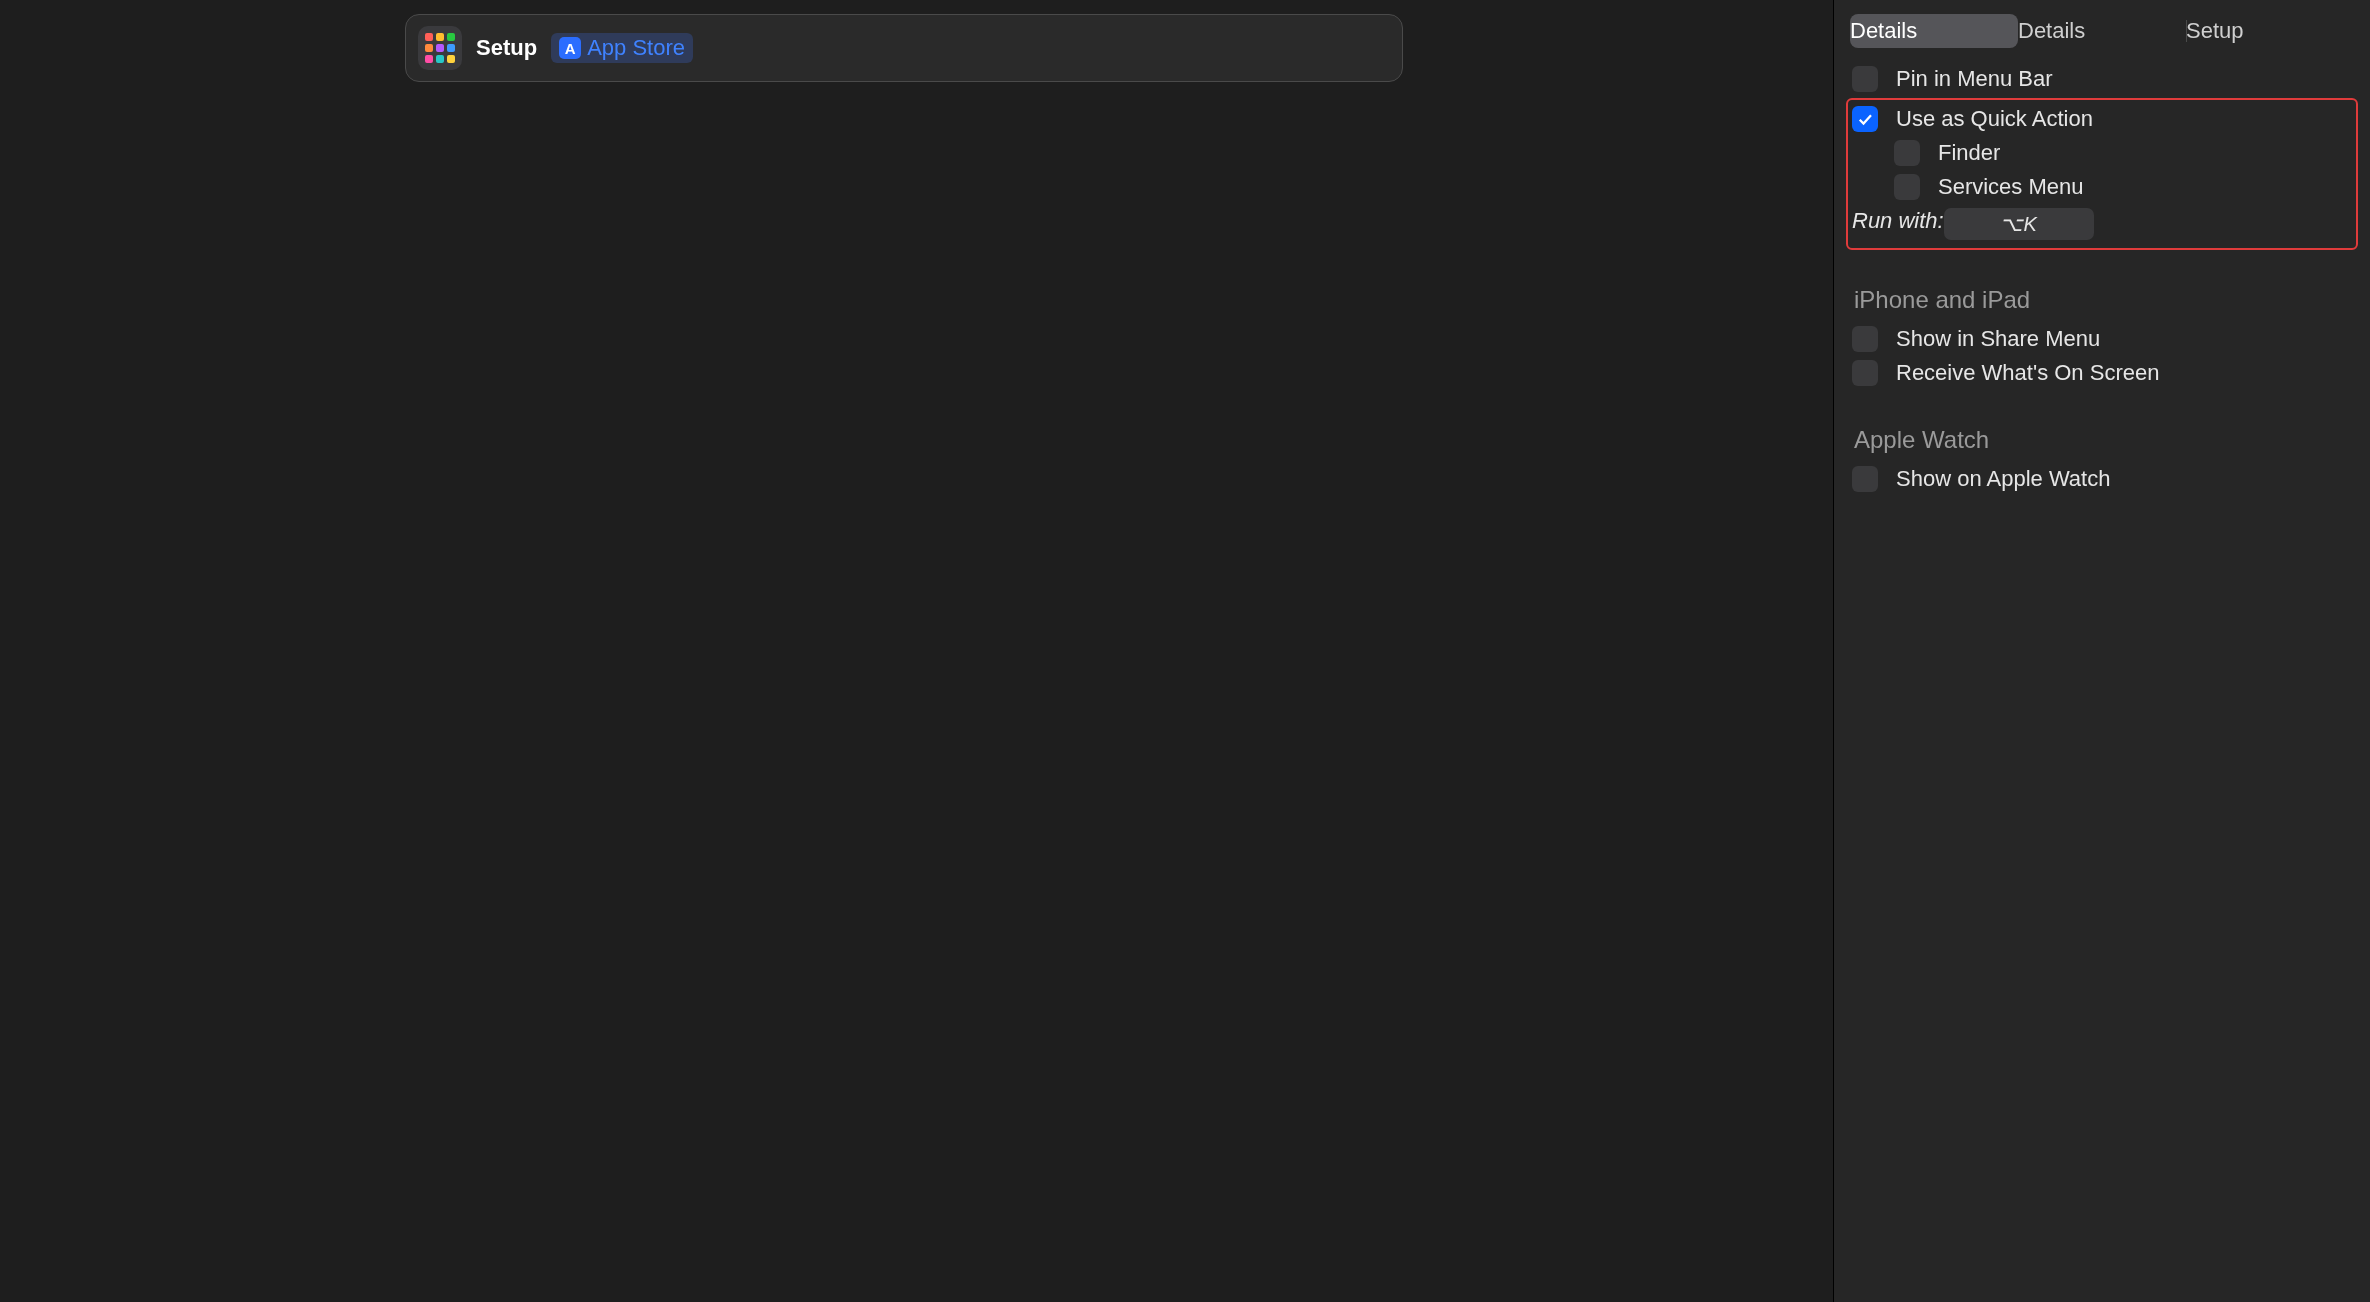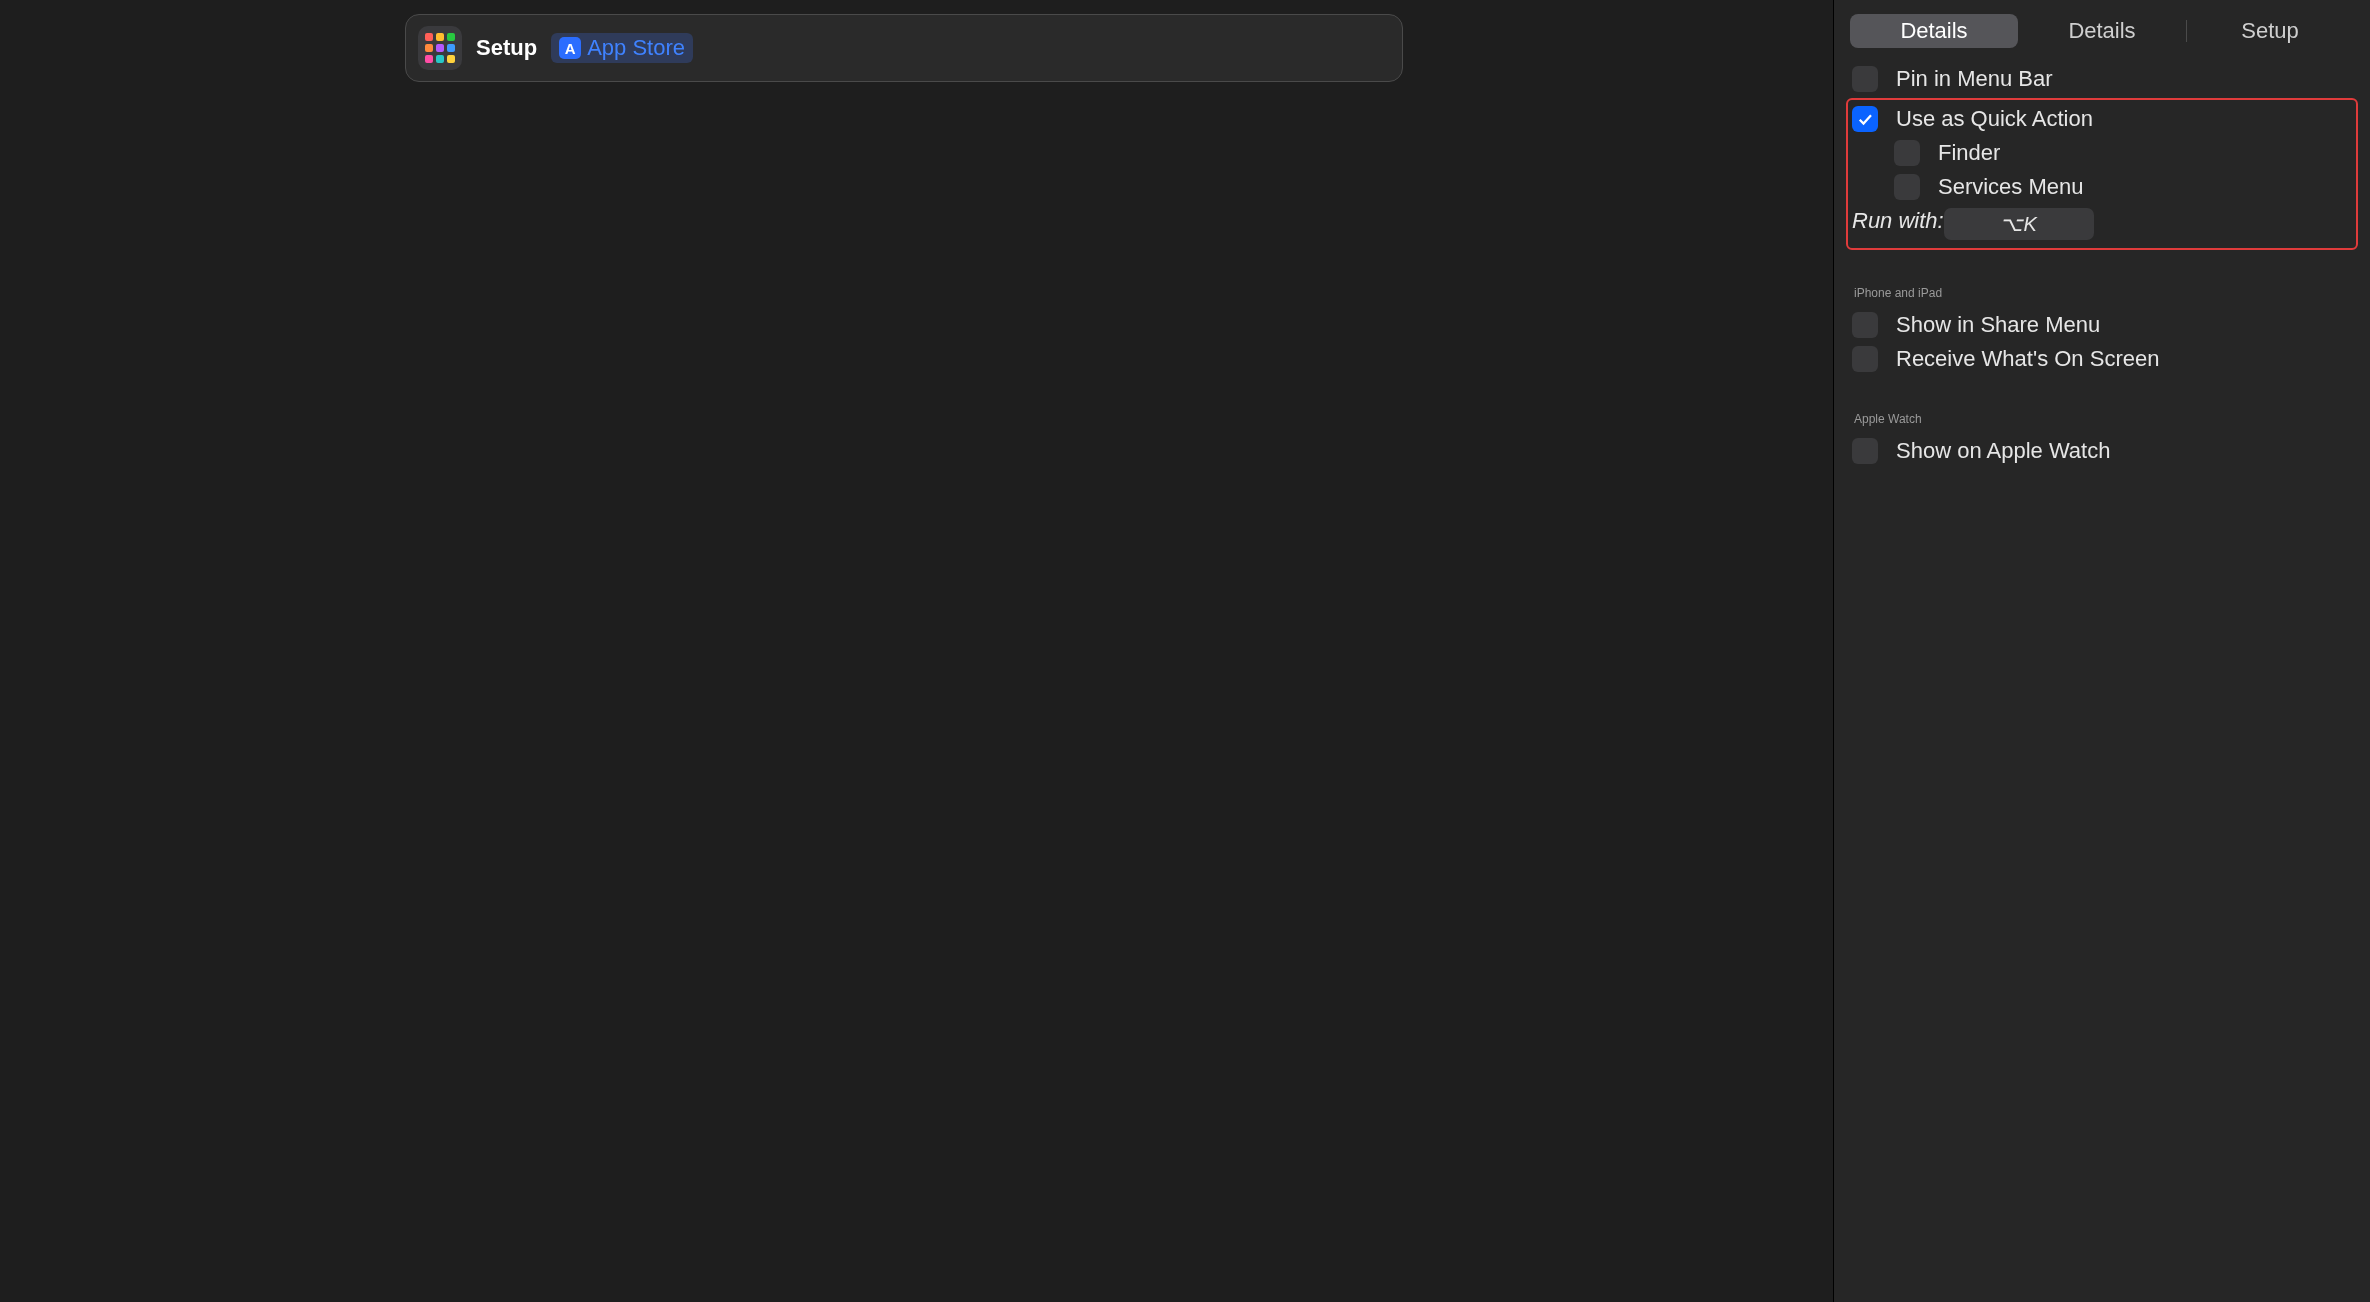--- a/index.html
+++ b/index.html
@@ -61,36 +61,36 @@
       width: 536px;
       background:#262626;
       display:flex; flex-direction:column;
       padding:0 0 0 0;
     }
     .tabs {
       display:flex; gap:0;
       padding:14px 16px 10px 16px;
     }
     .tab {
-      flex:1; text-align:center;
+      flex:1; 
       padding:4px 0;
       color:#cfcfcf;
       border-radius:8px;
       position:relative;
     }
     .tab.active{ background:#555559; color:#fff; }
     .tab + .tab::before{
       content:""; position:absolute; left:0; top:6px; bottom:6px;
       width:1px; background:#4a4a4a;
     }
     .tab.active + .tab::before,
     .tab.active::before { display:none; }
 
     .section { padding:4px 18px 10px 18px; }
-    .sec-title{ color:#9a9a9a; font-size:12px; margin:22px 0 8px 2px; }
+    .sec-title{ color:#9a9a9a; font-size:24px; margin:22px 0 8px 2px; }
 
     .row { display:flex; align-items:center; gap:18px; padding:4px 0; }
     .row.indent { padding-left:42px; }
     .chk {
       width:26px; height:26px; border-radius:6px;
       background:#3a3a3c;
       display:flex; align-items:center; justify-content:center;
       flex:0 0 auto;
     }
     .chk.checked{ background:#0a63ff; }

